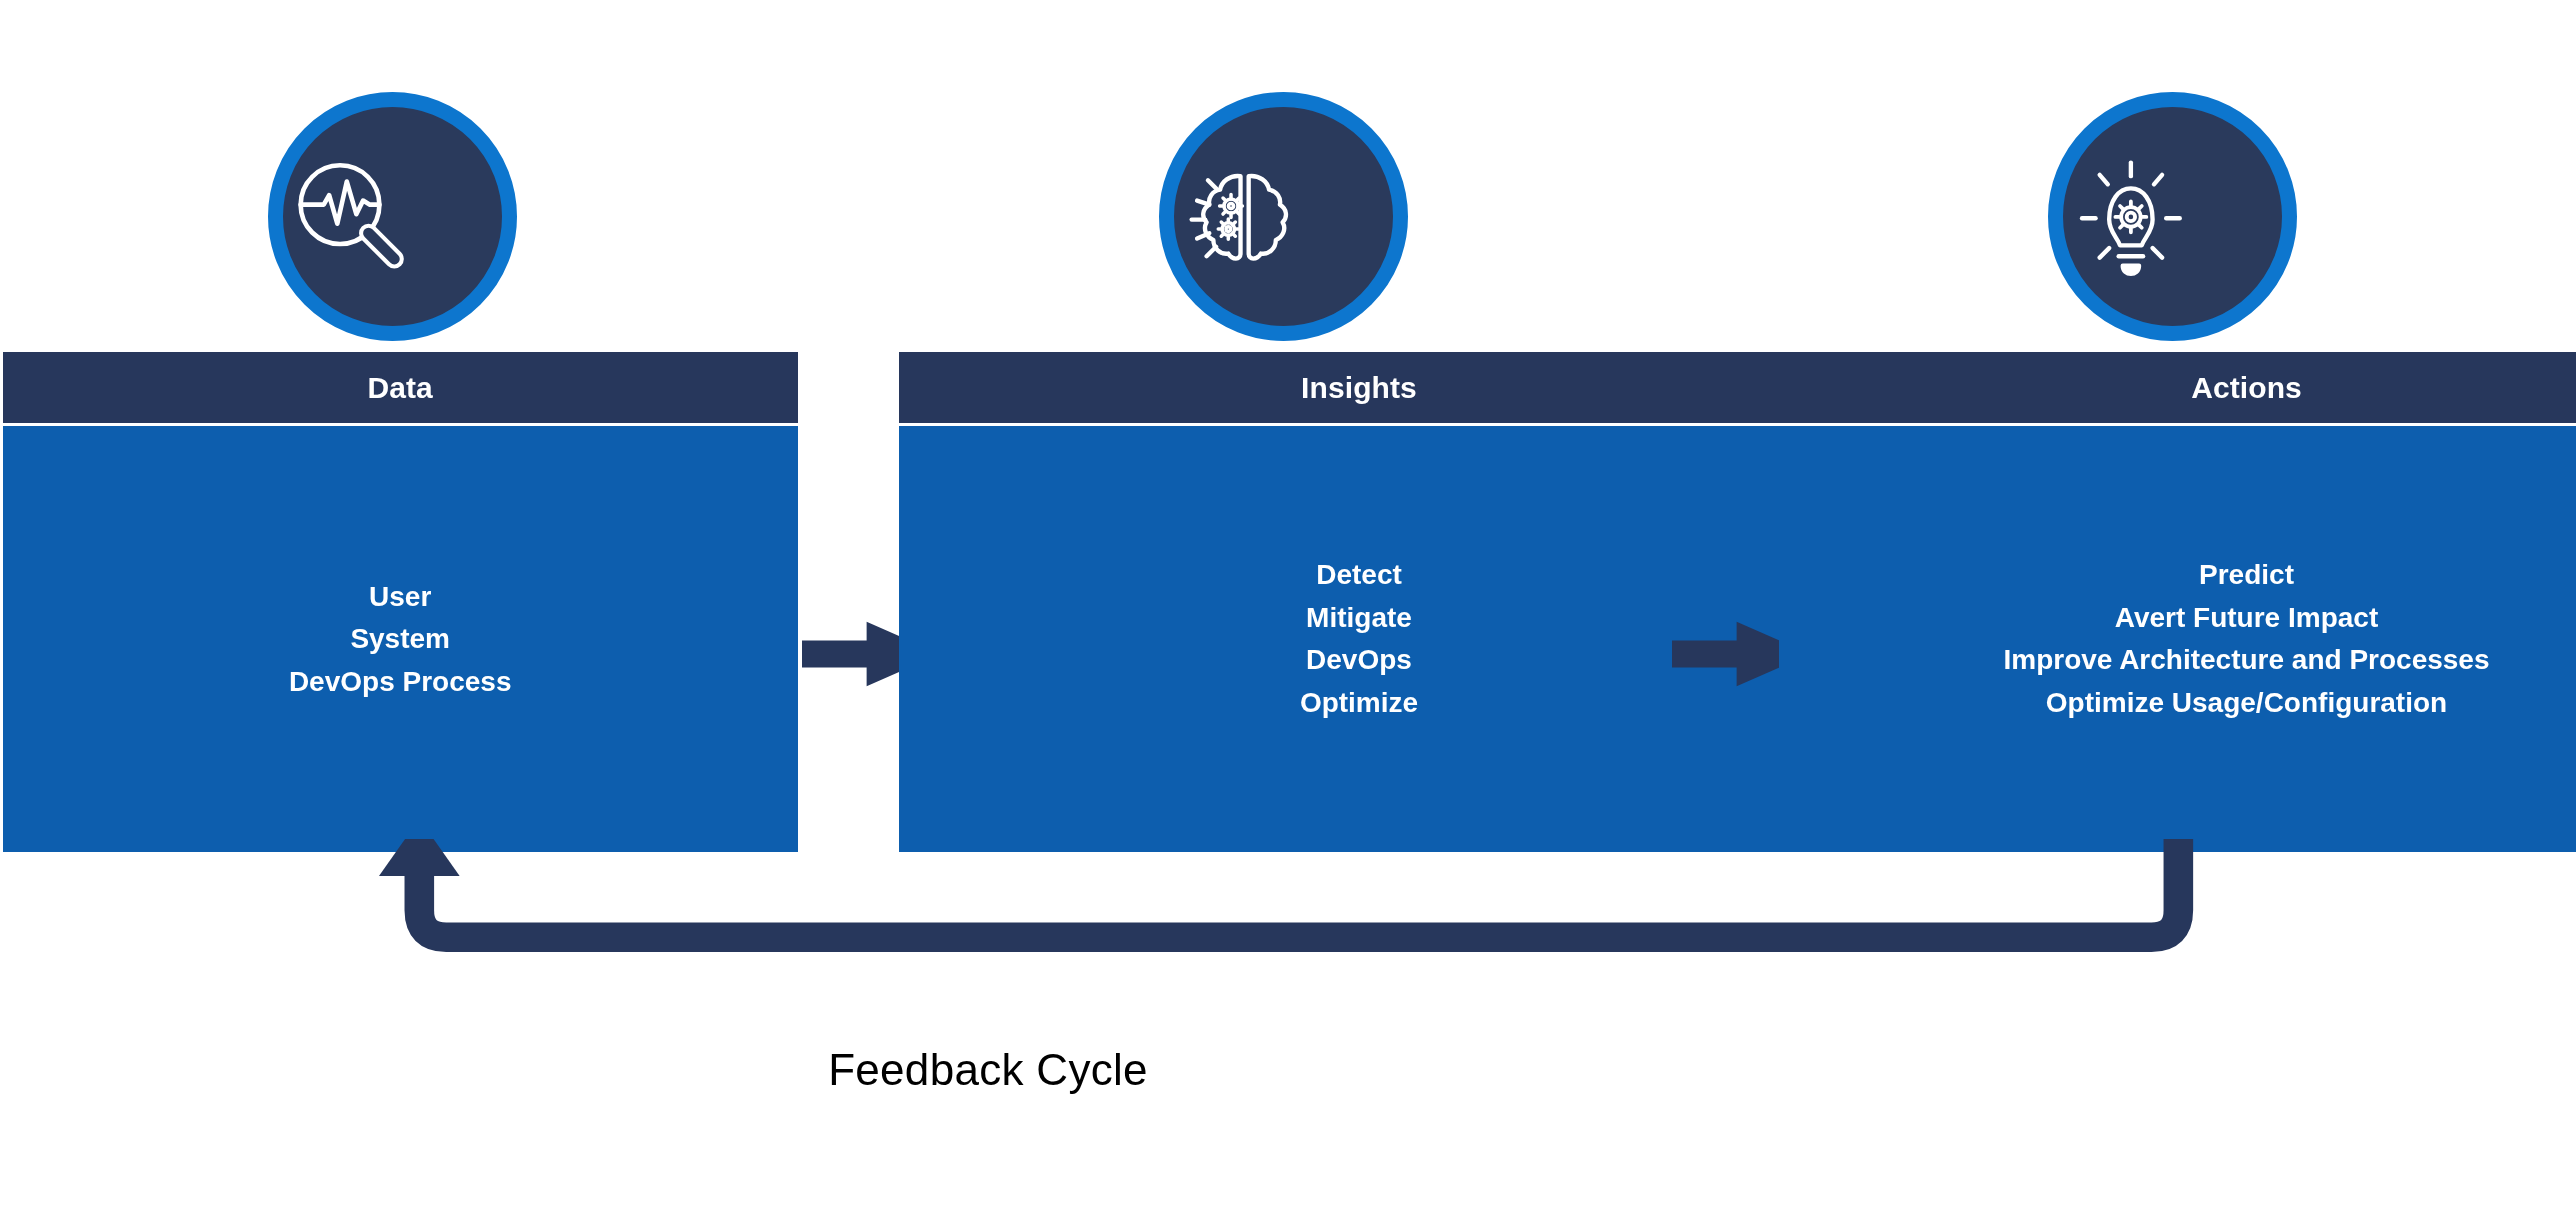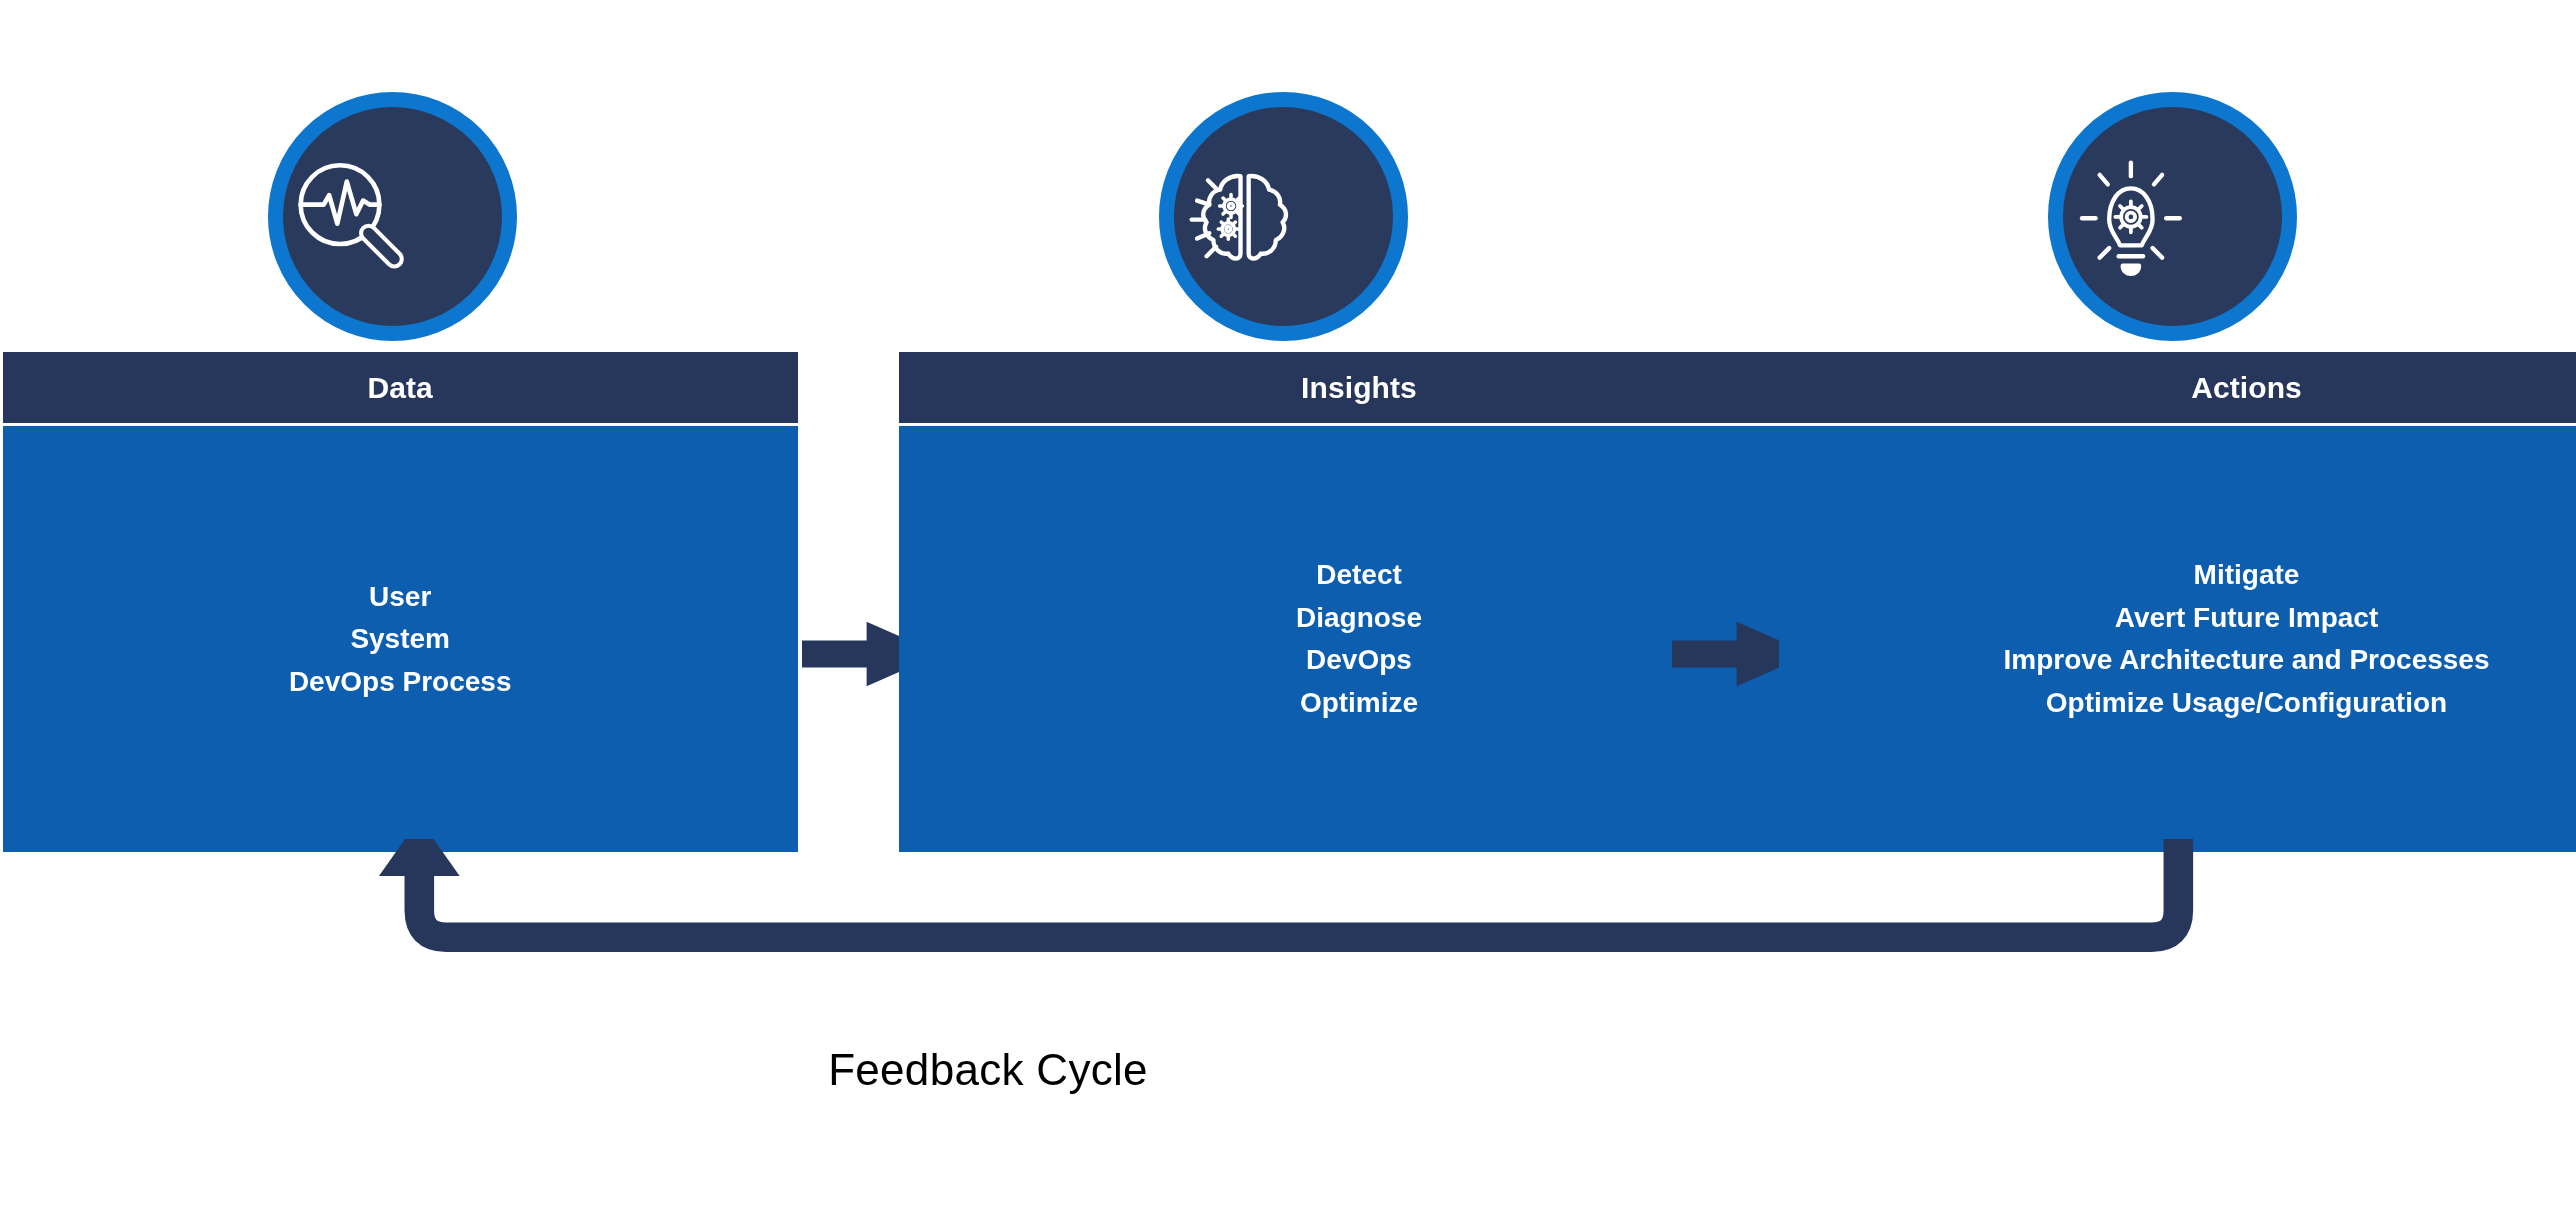--- a/index.html
+++ b/index.html
@@ -234,37 +234,37 @@
     <svg viewBox="0 0 205 130" width="138" height="88">
       <polygon points="0,45 96,45 96,17 205,65 96,113 96,85 0,85" fill="#27375c"></polygon>
     </svg>
   </div>
 
   <div class="stage" id="stage-insights">
     <div class="stage-header">Insights</div>
     <div class="stage-gap"></div>
     <div class="stage-body">
       <div class="line">Detect</div>
-      <div class="line">Diagnose</div>
+      <div class="line">Mitigate</div>
       <div class="line">DevOps</div>
       <div class="line">Optimize</div>
     </div>
   </div>
 
   <div class="connector" id="connector-2">
     <svg viewBox="0 0 205 130" width="138" height="88">
       <polygon points="0,45 96,45 96,17 205,65 96,113 96,85 0,85" fill="#27375c"></polygon>
     </svg>
   </div>
 
   <div class="stage" id="stage-actions">
     <div class="stage-header">Actions</div>
     <div class="stage-gap"></div>
     <div class="stage-body">
-      <div class="line">Mitigate</div>
+      <div class="line">Predict</div>
       <div class="line">Avert Future Impact</div>
       <div class="line">Improve Architecture and Processes</div>
       <div class="line">Optimize Usage/Configuration</div>
     </div>
   </div>
 
   <div id="feedback-loop">
     <svg viewBox="0 0 2760 290" width="1860" height="195">
       <path d="M2716 0 L2716 106 Q2716 146 2676 146 L140 146 Q100 146 100 106 L100 42" fill="none" stroke="#27375c" stroke-width="44" stroke-linecap="butt"></path>
       <polygon points="100,-30 40,55 160,55" fill="#27375c"></polygon>

